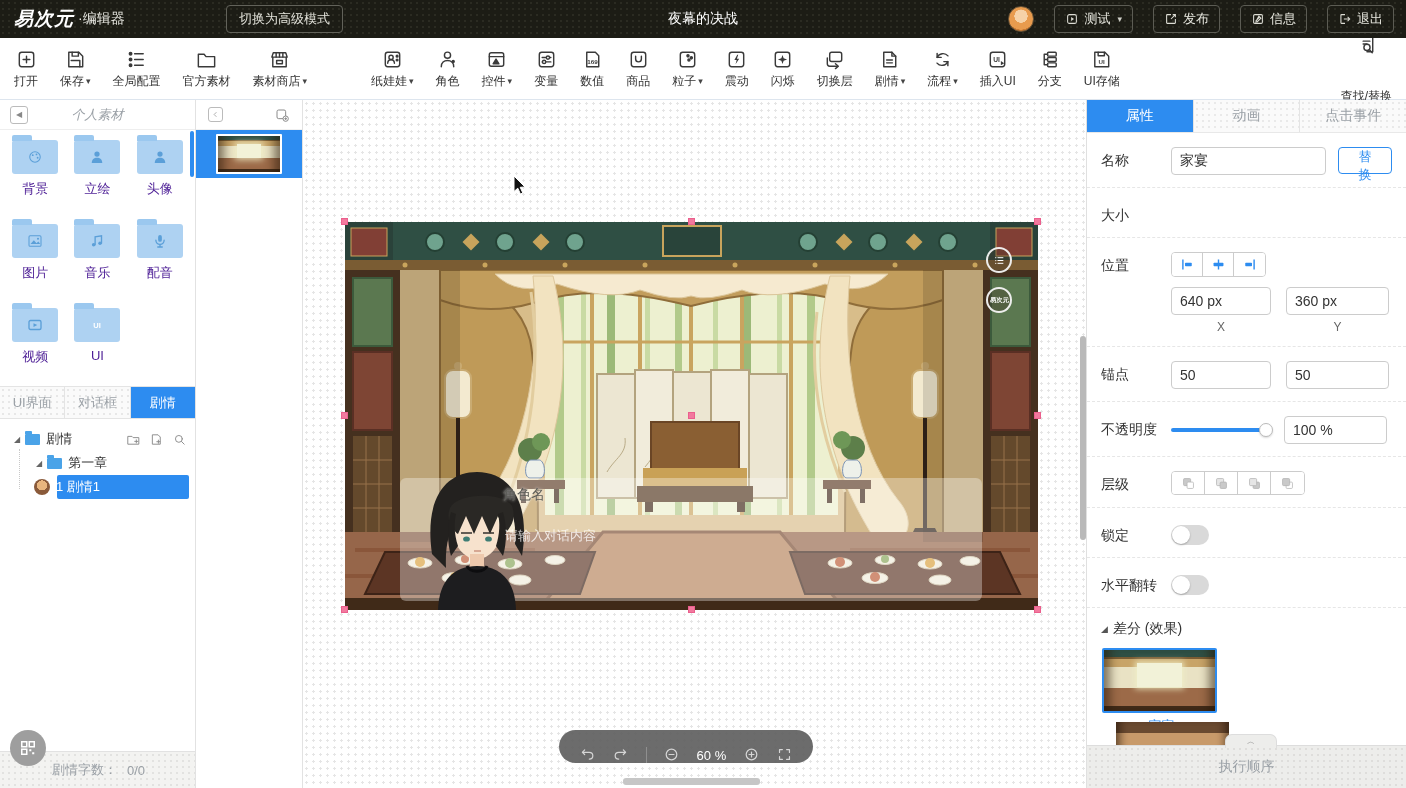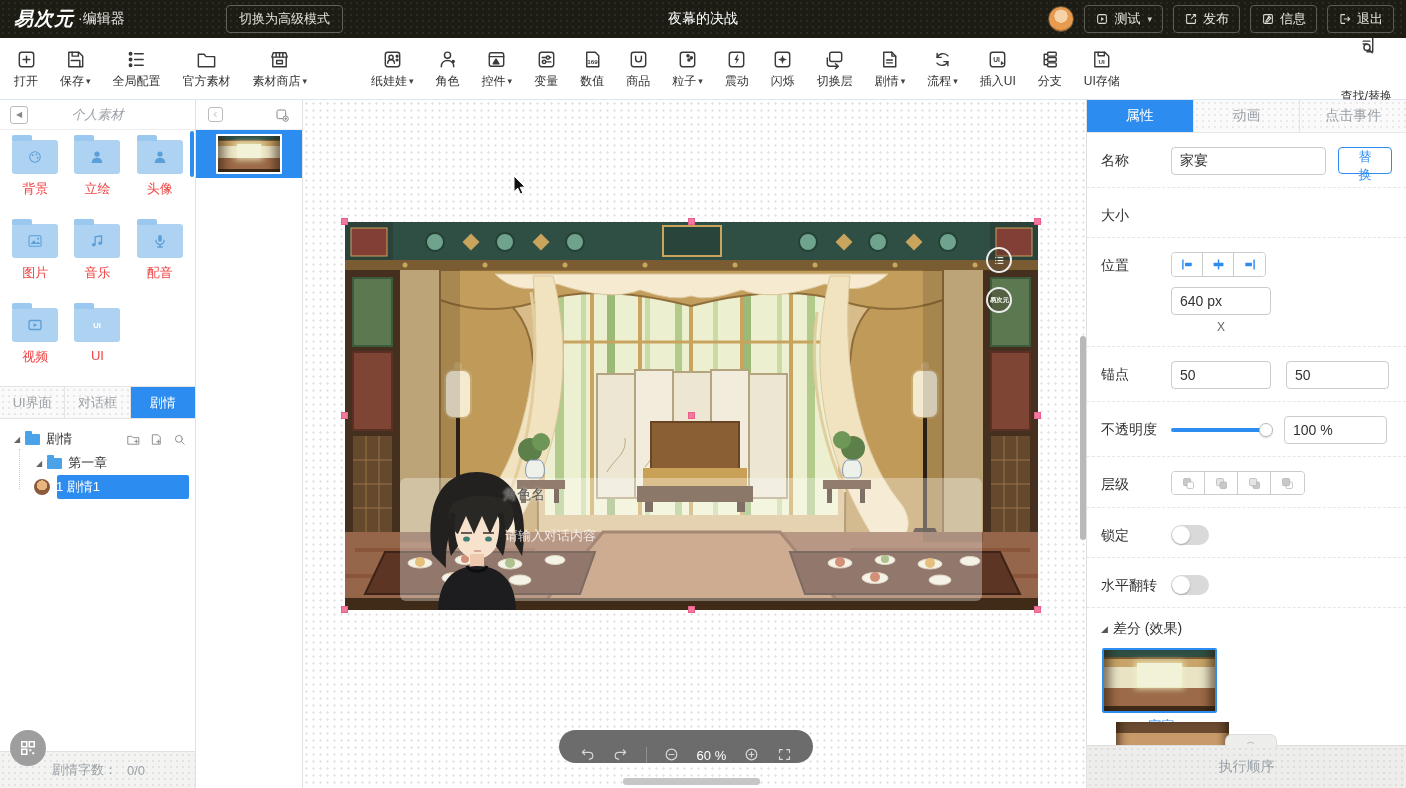--- a/index.html
+++ b/index.html
@@ -10,21 +10,21 @@
   
   .topbar { position:relative; height:38px; background:#1c1c15;
     background-image:radial-gradient(circle,#2b2b22 1px,transparent 1.2px);
     background-size:6px 6px; display:flex; align-items:center; color:#eee; }
   .logo-wrap { display:flex; align-items:center; margin-left:14px; width:190px; }
   .logo { font-size:19px; font-weight:bold; font-style:italic; color:#fff; letter-spacing:1px; }
   .logo-suffix { font-size:14px; color:#e6e6e0; margin-left:4px; }
   .mode-btn { border:1px solid #62625a; border-radius:4px; color:#e2e2da; background:transparent;
     font-size:13px; padding:4px 12px; margin-left:22px; cursor:pointer; }
   .doc-title { position:absolute; left:50%; transform:translateX(-50%); font-size:14px; color:#fff; }
-  .top-right { margin-left:auto; display:flex; align-items:center; gap:10px; margin-right:12px; }
+  .top-right { margin-left:auto; display:flex; align-items:center; gap:20px; margin-right:12px; }
   .avatar { width:26px; height:26px; border-radius:50%;
     background:radial-gradient(circle at 50% 38%,#f6d2a8 0 34%,#e89b4e 35% 70%,#c97a33 71%);
     border:1px solid #6a5438; }
   .top-btn { display:flex; align-items:center; gap:5px; border:1px solid #5c5c54; border-radius:4px;
     background:transparent; color:#e6e6de; font-size:13px; padding:4px 10px; cursor:pointer; }
   .top-btn svg { width:14px; height:14px; stroke:#dcdcd4; fill:none; stroke-width:1.8; }
   .caret { font-size:9px; color:#cfcfc7; margin-left:2px; }
 
   
   .toolbar { height:62px; background:#fff; border-bottom:1px solid #dde5ee;
@@ -52,21 +52,21 @@
   .panel-title { position:absolute; left:0; right:0; text-align:center; color:#9aa0a6; font-size:13px;font-style:italic; }
   .folder-grid { display:grid; grid-template-columns:repeat(3,1fr); padding:10px 4px 0 4px;
     row-gap:26px; }
   .folder-item { display:flex; flex-direction:column; align-items:center; gap:6px; cursor:pointer; }
   .folder { width:46px; height:34px; background:#aed2f2; border-radius:3px; position:relative;
     display:flex; align-items:center; justify-content:center; }
   .folder::before { content:""; position:absolute; top:-5px; left:0; width:20px; height:6px;
     background:#9bc8ef; border-radius:2px 2px 0 0; }
   .folder svg { width:22px; height:18px; fill:#5b9fd8; stroke:#5b9fd8; stroke-width:1.4;
     stroke-linecap:round; }
-  .folder-label { font-size:13px; color:#ef4444; }
+  .folder-label { font-size:13px; color:#4c1d95; }
   .assets-scroll { position:absolute; right:1px; top:31px; width:4px; height:46px;
     background:#2d8cf0; border-radius:2px; }
 
   .nav-tabs { display:flex; height:33px; margin-top:20px; border-top:1px solid #e4e4e4;
     border-bottom:1px solid #e4e4e4; }
   .nav-tab { flex:1; display:flex; align-items:center; justify-content:center; font-size:13px;
     color:#9aa0a6; cursor:pointer; background:#fafafa;
     background-image:radial-gradient(circle,#e7e7e7 1px,transparent 1.2px); background-size:6px 6px;
     border-right:1px solid #e4e4e4; }
   .nav-tab:last-child { border-right:none; }
@@ -1055,20 +1055,24 @@
                 <use href="#i-alignr"></use>
               </svg>
             </div>
         </div>
         <div class="pair">
           <div>
             <input class="pinput w-med" value="640 px" style="">
             <div class="under">X</div>
           </div>
           <div style="width:15px"></div>
+          <div>
+            <input class="pinput w-med2" value="360 px" style="">
+            <div class="under">Y</div>
+          </div>
         </div>
       </div>
     </div>
 
     <div class="prow">
       <div class="plabel">锚点</div>
       <div class="pair">
         <input class="pinput w-med" value="50" style="">
         <div style="width:15px"></div>
         <input class="pinput w-med2" value="50" style="">

